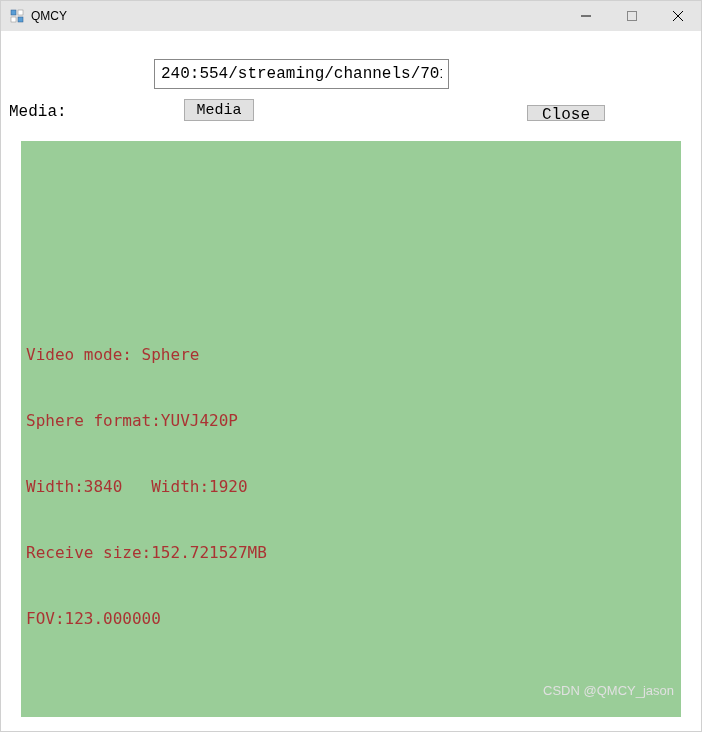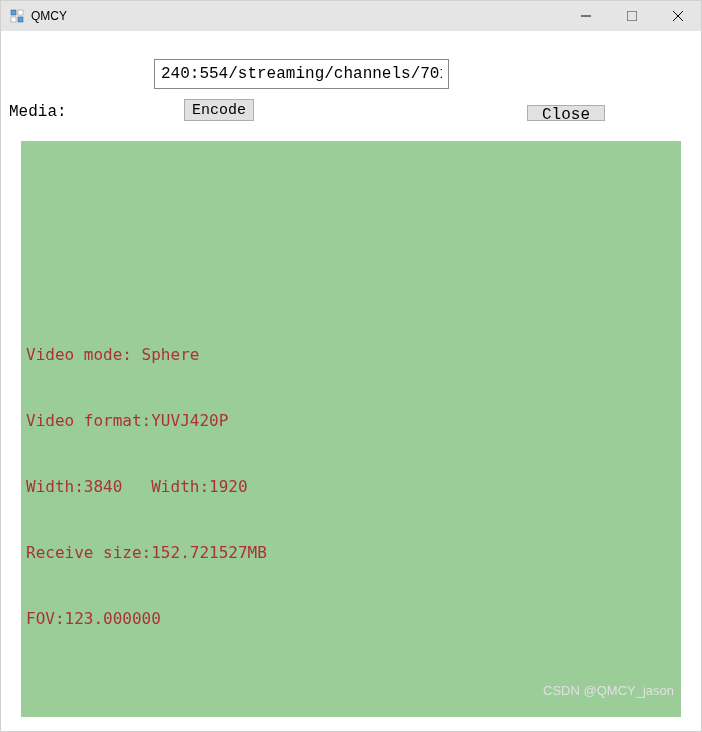--- a/index.html
+++ b/index.html
@@ -163,29 +163,29 @@
         </svg>
     </div>
   </div>
 </div>
 
 <div class="content-area">
   <div class="top-row">
     <div class="media-label">Media:</div>
     <div class="media-input-col">
       <input class="media-input" type="text" value="240:554/streaming/channels/701" style="">
-      <button class="reset-btn">Encode</button>
+      <button class="reset-btn">Media</button>
     </div>
     <button class="close-btn">Close</button>
   </div>
 
   <div class="video-panel">
     <div class="stats-block">
       <span class="stat-line">Video mode: Sphere</span>
-      <span class="stat-line">Video format:YUVJ420P</span>
+      <span class="stat-line">Sphere format:YUVJ420P</span>
       <span class="stat-line">Width:3840   Width:1920</span>
       <span class="stat-line">Receive size:152.721527MB</span>
       <span class="stat-line">FOV:123.000000</span>
       
       
       
       
       
       
     </div>

